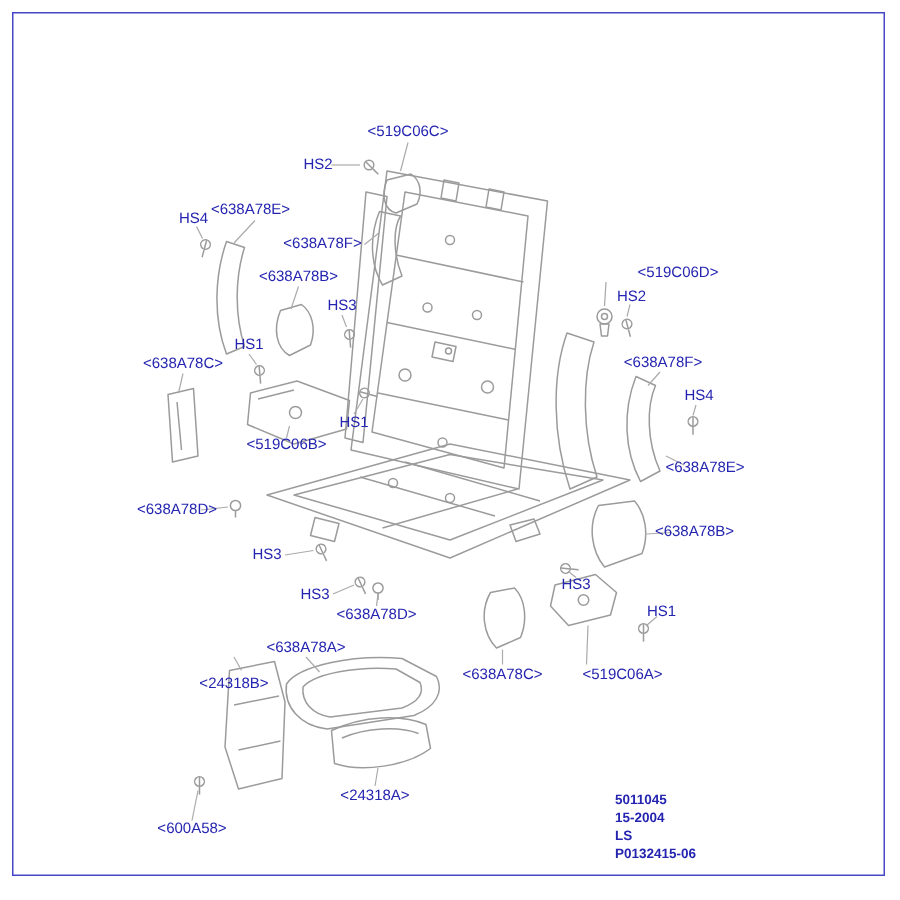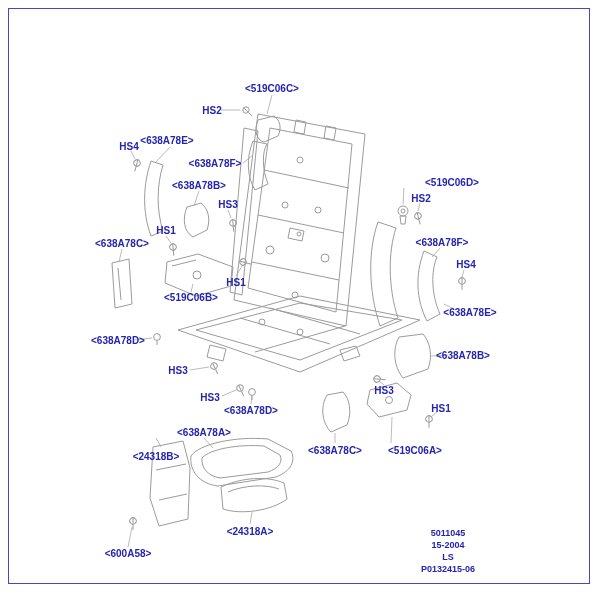--- a/index.html
+++ b/index.html
@@ -11,22 +11,22 @@
   html,body{margin:0;padding:0;width:600px;height:600px;overflow:hidden;background:#ffffff;
     font-family:"Liberation Sans",sans-serif;}
   #stage{position:relative;width:600px;height:600px;background:#fff;}
   .frame-border{position:absolute;left:8px;top:8px;width:582px;height:576px;
     border:1px solid var(--border_blue);box-sizing:border-box;pointer-events:none;}
   #diagram-art{position:absolute;left:0;top:0;}
   #diagram-art path,#diagram-art line,#diagram-art rect,#diagram-art circle,
   #diagram-art ellipse,#diagram-art polygon{stroke:var(--line_gray);fill:none;stroke-width:1;}
   #diagram-art .leader{stroke:#aaaaaa;stroke-width:0.8;}
   .part-label{position:absolute;transform:translate(-50%,-50%);color:var(--label_blue);
-    font-size:10px;font-weight:bold;white-space:nowrap;letter-spacing:0px;}
-  .info-block{position:absolute;left:410px;top:527px;width:76px;text-align:center;
+    font-size:10px;font-weight:normal;white-space:nowrap;letter-spacing:0px;}
+  .info-block{position:absolute;left:410px;top:527px;width:76px;
     color:var(--label_blue);font-size:9px;font-weight:bold;line-height:12px;}
   .copyright{position:absolute;left:0;right:0;bottom:7px;text-align:center;
     color:var(--text_dark);font-size:9px;}
 </style>
 </head>
 <body>
 
 <div id="stage">
 
   <div class="frame-border"></div>

